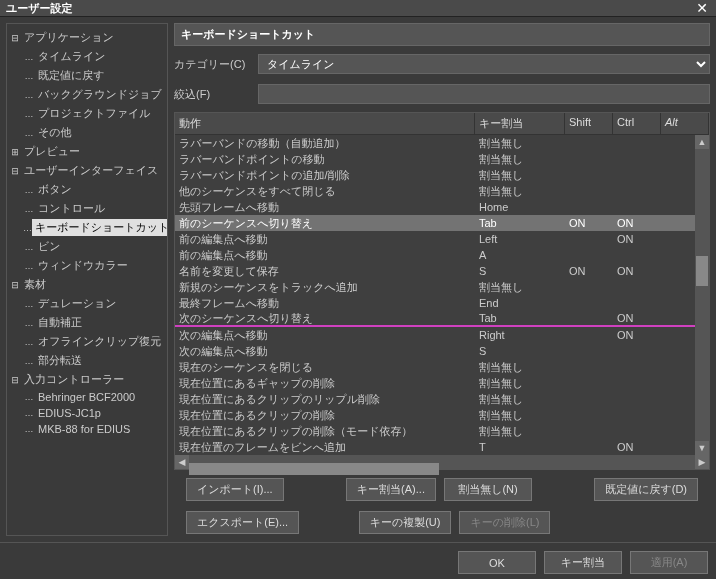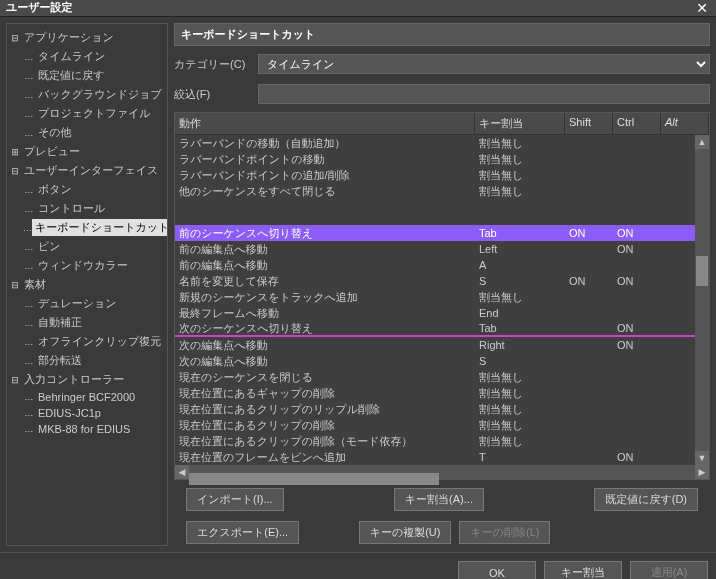--- a/index.html
+++ b/index.html
@@ -1,17 +1,17 @@
 <!DOCTYPE html>
 <html><head>
 <meta charset="utf-8">
 <style>
 * { margin: 0; padding: 0; box-sizing: border-box; font-family: "MS Gothic", "Meiryo", sans-serif; font-size: 11px; }
 body { background: #3a3a3a; color: #ccc; width: 716px; height: 579px; overflow: hidden; display: flex; flex-direction: column; }
-.titlebar { background: #4a4a4a; height: 22px; display: flex; padding: 0 6px; border-bottom: 1px solid #222; }
+.titlebar { background: #4a4a4a; height: 22px; display: flex; align-items: center; padding: 0 6px; border-bottom: 1px solid #222; }
 .titlebar .title { flex: 1; color: #fff; font-weight: bold; }
 .close-x { width: 16px; height: 16px; display: flex; align-items: center; justify-content: center; color: #fff; cursor: pointer; font-size: 14px; }
 .body { flex: 1; display: flex; padding: 6px; gap: 6px; }
 .tree { width: 172px; background: #3a3a3a; border: 1px solid #555; padding: 4px 2px; overflow: auto; }
 .tree ul { list-style: none; }
 .tree li { white-space: nowrap; padding: 1px 0; }
 .tree .node { display: flex; align-items: center; cursor: pointer; }
 .tree .toggle { width: 12px; text-align: center; font-size: 9px; color: #ccc; }
 .tree .label { padding: 1px 3px; }
 .tree .selected { background: #e0e0e0; color: #000; }
@@ -20,21 +20,21 @@
 .panel-title { background: #555; border: 1px solid #666; padding: 3px 6px; color: #fff; font-weight: bold; }
 .form-row { display: flex; align-items: center; gap: 6px; padding: 2px 0; }
 .form-row .lbl { width: 78px; text-align: left; color: #ccc; }
 .form-row select, .form-row input { flex: 1; background: #555; border: 1px solid #666; color: #fff; padding: 2px 4px; height: 20px; }
 .grid-wrap { border: 1px solid #555; flex: 1; display: flex; flex-direction: column; }
 .grid-header { display: flex; background: #4a4a4a; border-bottom: 1px solid #333; }
 .grid-header .col { padding: 3px 4px; border-right: 1px solid #333; color: #ddd; }
 .grid-body { flex: 1; overflow: auto; background: #3f3f3f; position: relative; }
 .grid-row { display: flex; height: 16px; align-items: center; }
 .grid-row .cell { overflow: hidden; white-space: nowrap; padding: 0 4px; color: #ccc; }
-.grid-row.hl-blue { background: #8b5cf6; color: #fff; margin-top: 26px; }
+.grid-row.hl-blue { background: #737373; color: #fff; }
 .grid-row.hl-blue .cell { color: #fff; }
 .grid-row.hl-magenta { border-bottom: 2px solid #d040c0; }
 .col-action { width: 300px; }
 .col-key { width: 90px; }
 .col-shift { width: 48px; }
 .col-ctrl { width: 48px; }
 .col-alt { width: 48px; font-style: italic; }
 .scroll-v { position: absolute; right: 0; top: 0; bottom: 0; width: 14px; background: #555; }
 .scroll-v .thumb { background: #888; width: 12px; margin: 1px; height: 30px; position: absolute; top: 120px; }
 .scroll-v .arrow { width: 14px; height: 14px; background: #666; display: flex; align-items: center; justify-content: center; color: #ccc; font-size: 9px; position: absolute; }
@@ -242,20 +242,27 @@
             <div class="cell col-ctrl"></div>
             <div class="cell col-alt"></div>
           </div>
           <div class="grid-row">
             <div class="cell col-action">他のシーケンスをすべて閉じる</div>
             <div class="cell col-key">割当無し</div>
             <div class="cell col-shift"></div>
             <div class="cell col-ctrl"></div>
             <div class="cell col-alt"></div>
           </div>
+          <div class="grid-row">
+            <div class="cell col-action">先頭フレームへ移動</div>
+            <div class="cell col-key">Home</div>
+            <div class="cell col-shift"></div>
+            <div class="cell col-ctrl"></div>
+            <div class="cell col-alt"></div>
+          </div>
           <div class="grid-row hl-blue">
             <div class="cell col-action">前のシーケンスへ切り替え</div>
             <div class="cell col-key">Tab</div>
             <div class="cell col-shift">ON</div>
             <div class="cell col-ctrl">ON</div>
             <div class="cell col-alt"></div>
           </div>
           <div class="grid-row">
             <div class="cell col-action">前の編集点へ移動</div>
             <div class="cell col-key">Left</div>
@@ -366,20 +373,21 @@
             <div class="thumb"></div>
           </div>
         <div class="arrow">▶</div>
       </div>
     </div>
 
     <div class="btn-row">
       <button class="btn">インポート(I)...</button>
       <div class="spacer"></div>
       <button class="btn">キー割当(A)...</button>
+      <button class="btn">割当無し(N)</button>
       <div class="spacer"></div>
       <button class="btn">既定値に戻す(D)</button>
     </div>
     <div class="btn-row">
       <button class="btn">エクスポート(E)...</button>
       <div class="spacer"></div>
       <button class="btn">キーの複製(U)</button>
       <button class="btn" disabled="">キーの削除(L)</button>
       <div class="spacer"></div>
       <div style="min-width:88px"></div>

